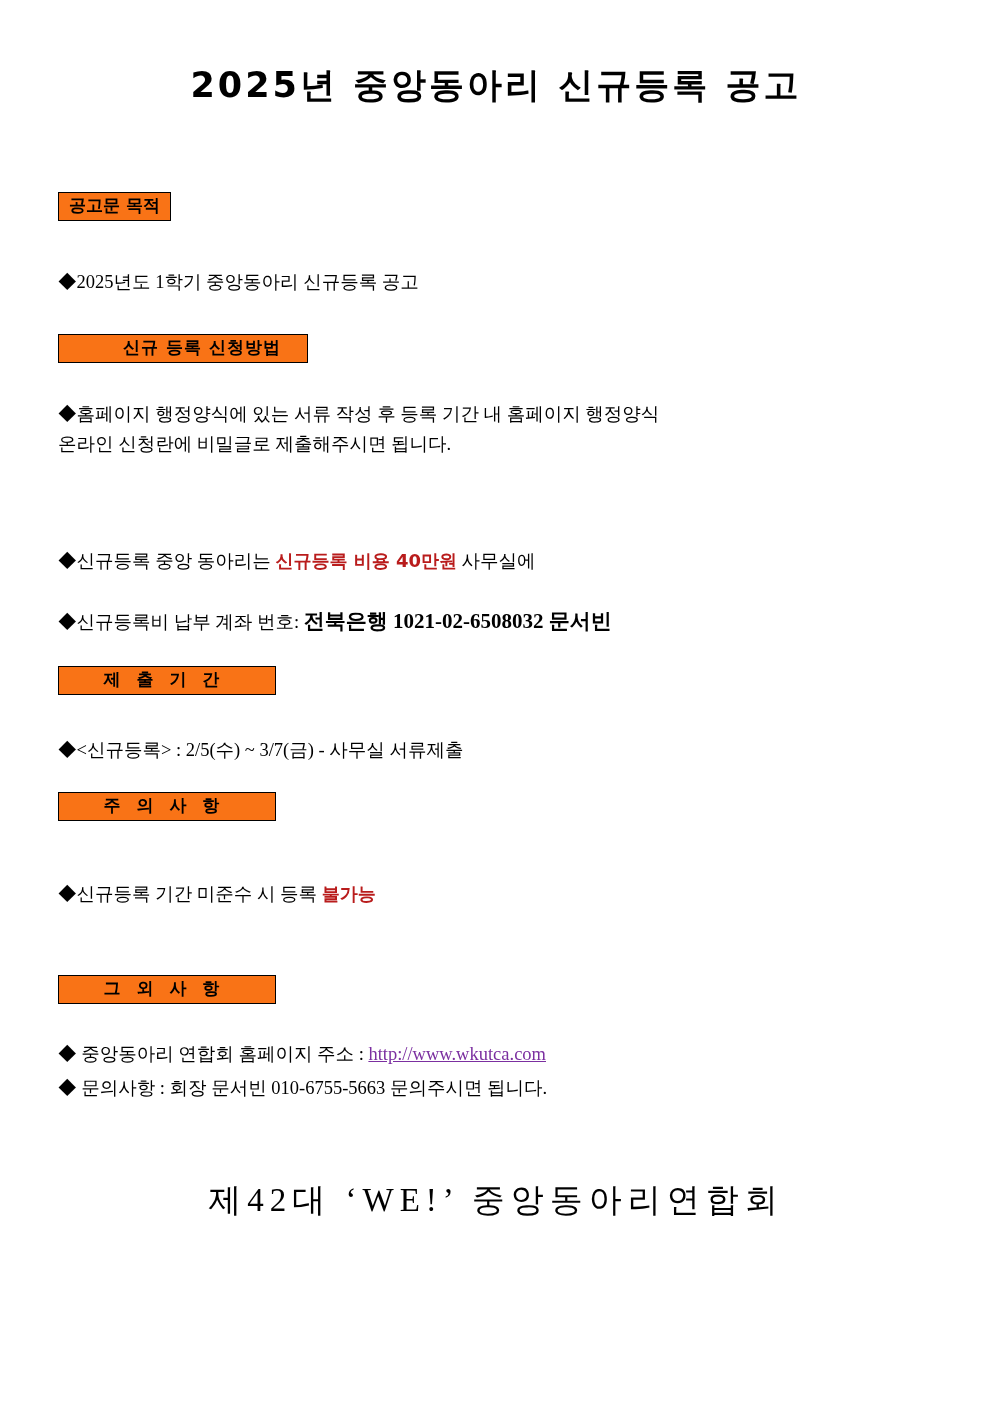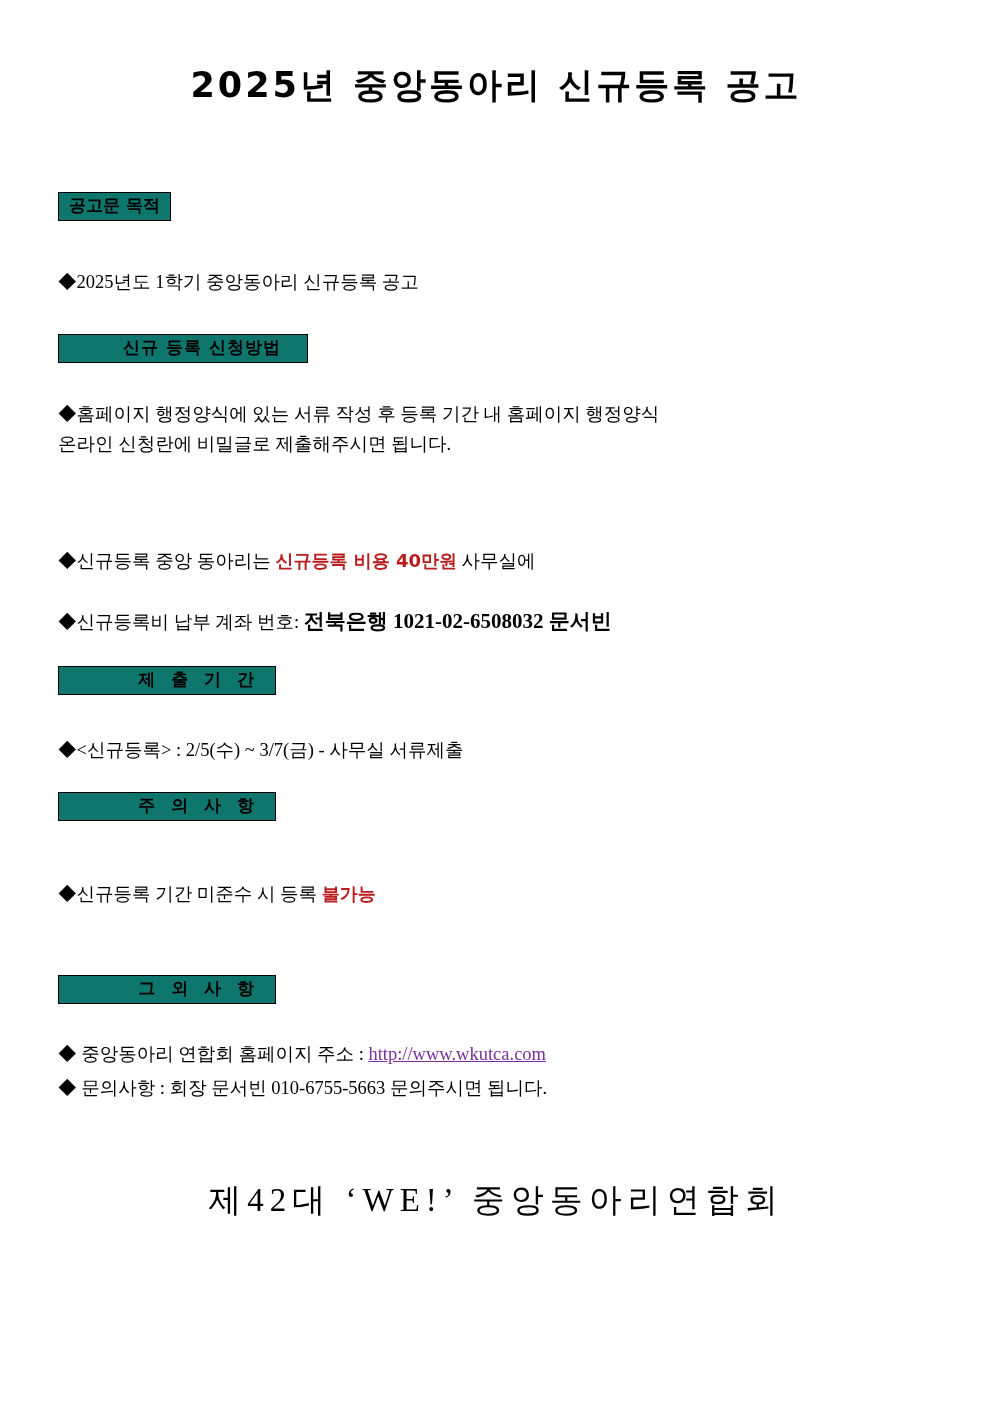--- a/index.html
+++ b/index.html
@@ -38,31 +38,31 @@
   
   .section-head {
     display: inline-block;
     border: 1px solid #000;
     font-family: "DejaVu Sans", sans-serif;
     font-weight: bold;
     font-size: 17px;
     line-height: 1.15;
     padding: 3px 10px 4px 10px;
     white-space: nowrap;
-    background: #0f766e;
+    background: #f97316;
   }
   .section-head.wide {
     min-width: 190px;
     text-align: center;
     letter-spacing: 1px;
     padding-left: 48px;
   }
   .section-head.spaced {
     min-width: 190px;
-    text-align: right;
+    text-align: center;
     letter-spacing: 5px;
     padding-right: 16px;
   }
 
   .sec-purpose   { position: absolute; left: 58px; top: 192px; }
   .sec-method    { position: absolute; left: 58px; top: 334px; }
   .sec-period    { position: absolute; left: 58px; top: 666px; }
   .sec-caution   { position: absolute; left: 58px; top: 792px; }
   .sec-etc       { position: absolute; left: 58px; top: 975px; }
 

